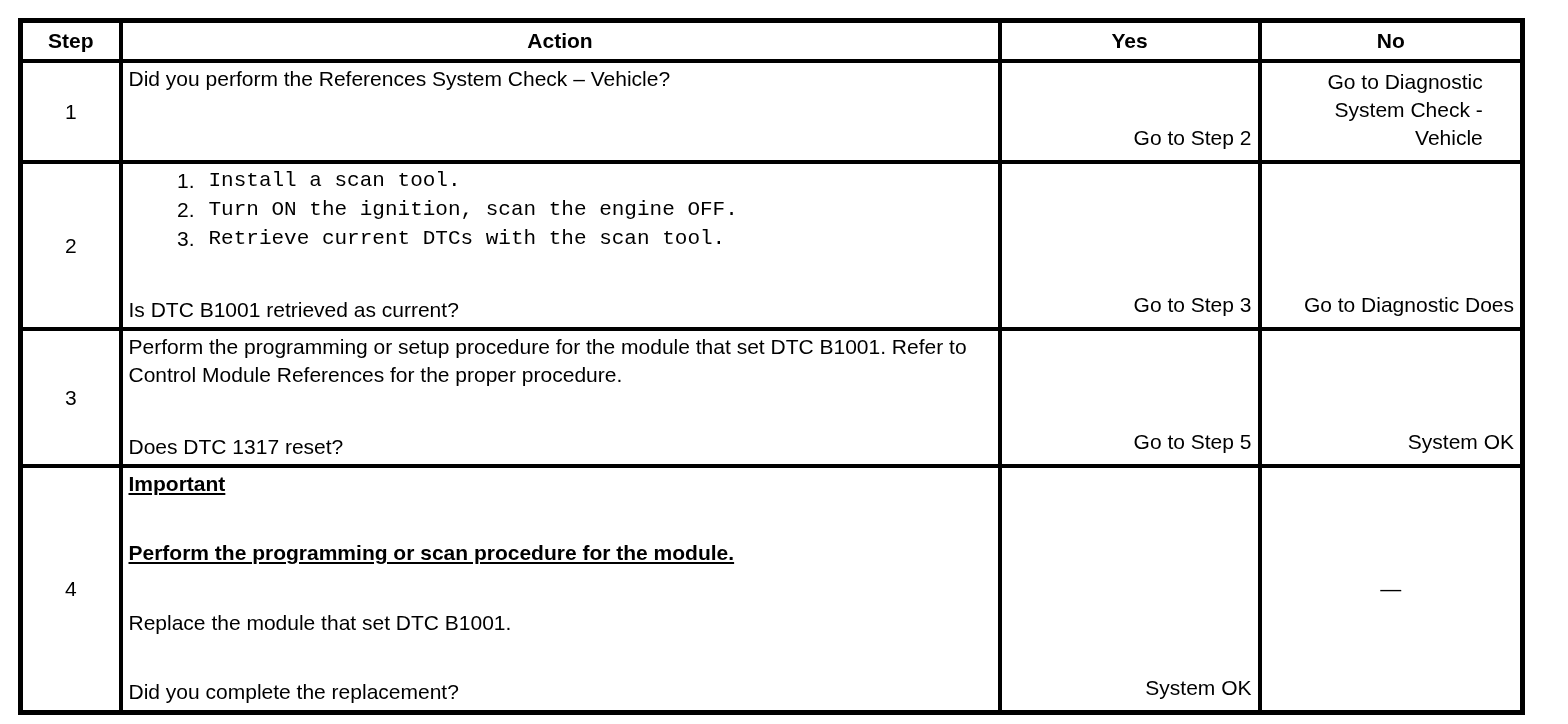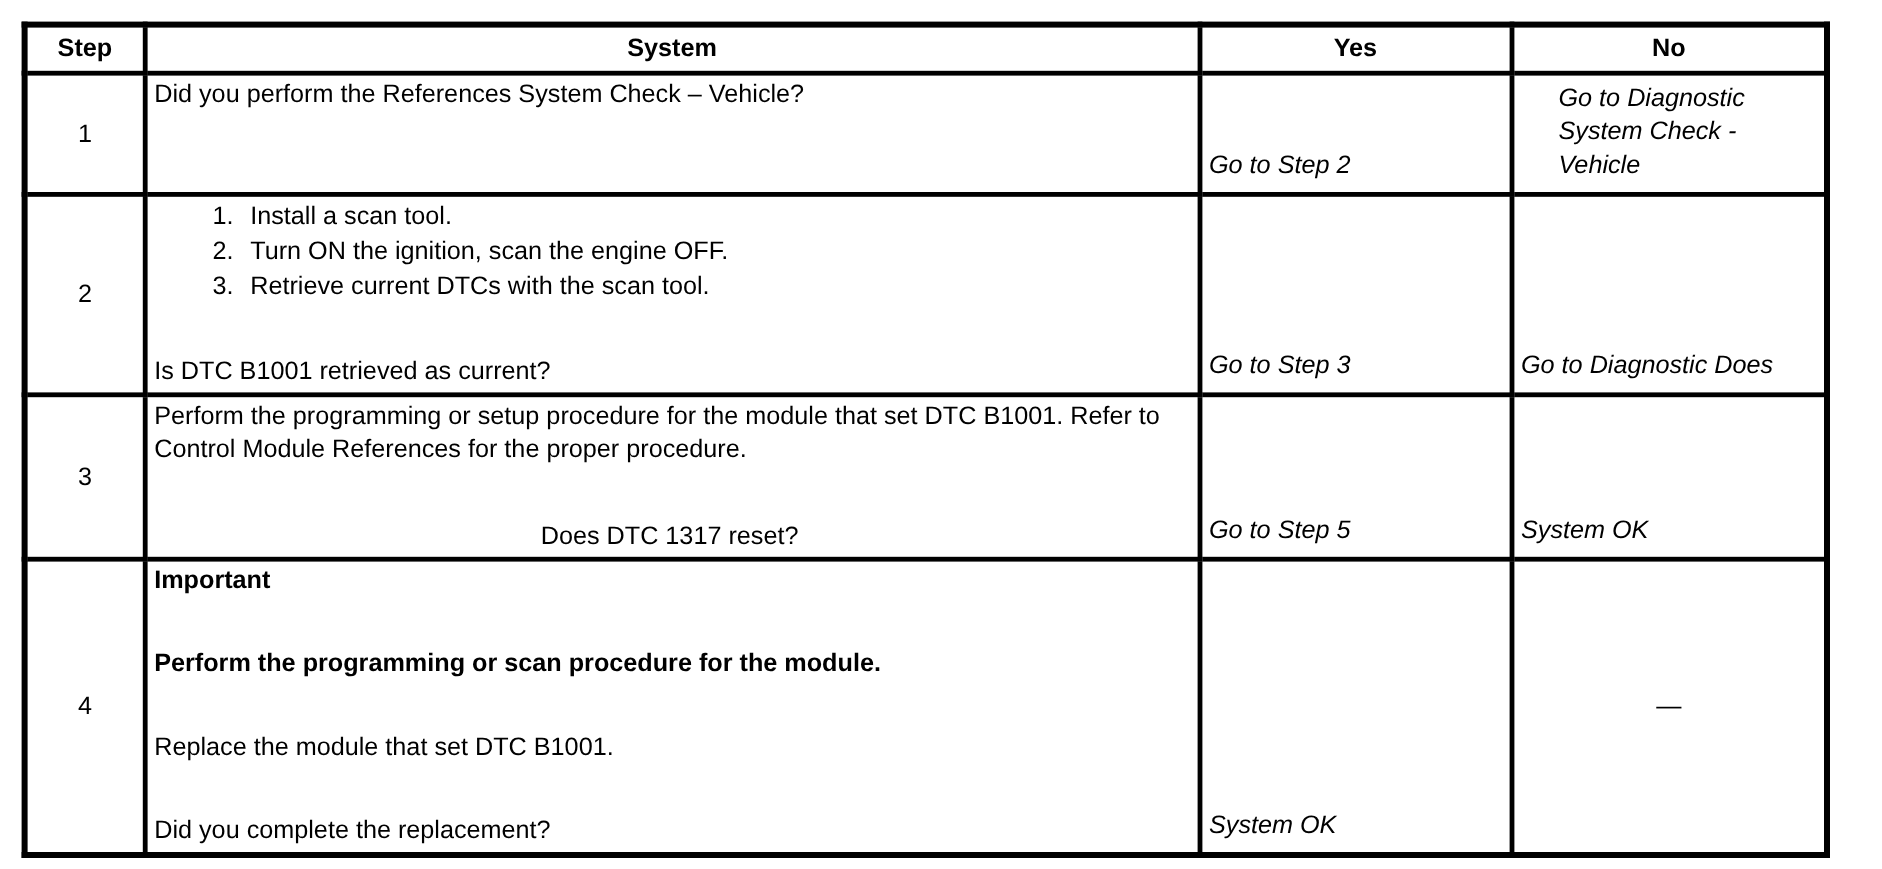--- a/index.html
+++ b/index.html
@@ -43,82 +43,82 @@
     text-align: center;
     vertical-align: middle;
     padding: 0;
   }
   td.action {
     vertical-align: top;
     padding: 2px 10px 2px 6px;
   }
   td.answer {
     vertical-align: bottom;
-    text-align: left;
+    text-align: right;
     padding: 0 6px 8px 6px;
-    font-style: italic;
   }
   td.answer-mid {
     vertical-align: middle;
     text-align: center;
     padding: 0 6px;
   }
   tr.r1 { height: 101px; }
   tr.r2 { height: 167px; }
   tr.r3 { height: 137px; }
   tr.r4 { height: 246px; }
 
   .aflex {
     display: flex;
     flex-direction: column;
     justify-content: space-between;
   }
   .r2 .aflex { height: 158px; }
-  .r3 .aflex { height: 128px; align-items: center; }
+  .r3 .aflex { height: 128px; }
   .r4 .aflex { height: 236px; }
 
   p.atext { margin: 0; }
-  p.bold { font-weight: bold; }
+  p.bold { font-weight: bold; text-decoration: underline; }
 
   ol.steplist {
     margin: 0;
     padding: 0;
     list-style: none;
     line-height: 29px;
   }
   ol.steplist li { display: flex; }
   ol.steplist .num {
     display: inline-block;
     width: 66px;
     text-align: right;
     flex: 0 0 66px;
   }
   ol.steplist .itext {
     margin-left: 14px;
+    font-family: Liberation Mono, monospace;
   }
   .wrap-narrow {
     max-width: 184px;
     margin: 0 auto;
   }
 </style>
 </head>
 <body>
 
 <div class="page">
   <table class="diag">
     <colgroup>
       <col style="width:100px">
       <col style="width:879px">
       <col style="width:260px">
       <col style="width:263px">
     </colgroup>
     <thead>
       <tr>
         <th class="hdr">Step</th>
-        <th class="hdr">System</th>
+        <th class="hdr">Action</th>
         <th class="hdr">Yes</th>
         <th class="hdr">No</th>
       </tr>
     </thead>
     <tbody>
 
       <tr class="r1">
         <td class="step">1</td>
         <td class="action">
           <p class="atext">Did you perform the References System Check – Vehicle?</p>

